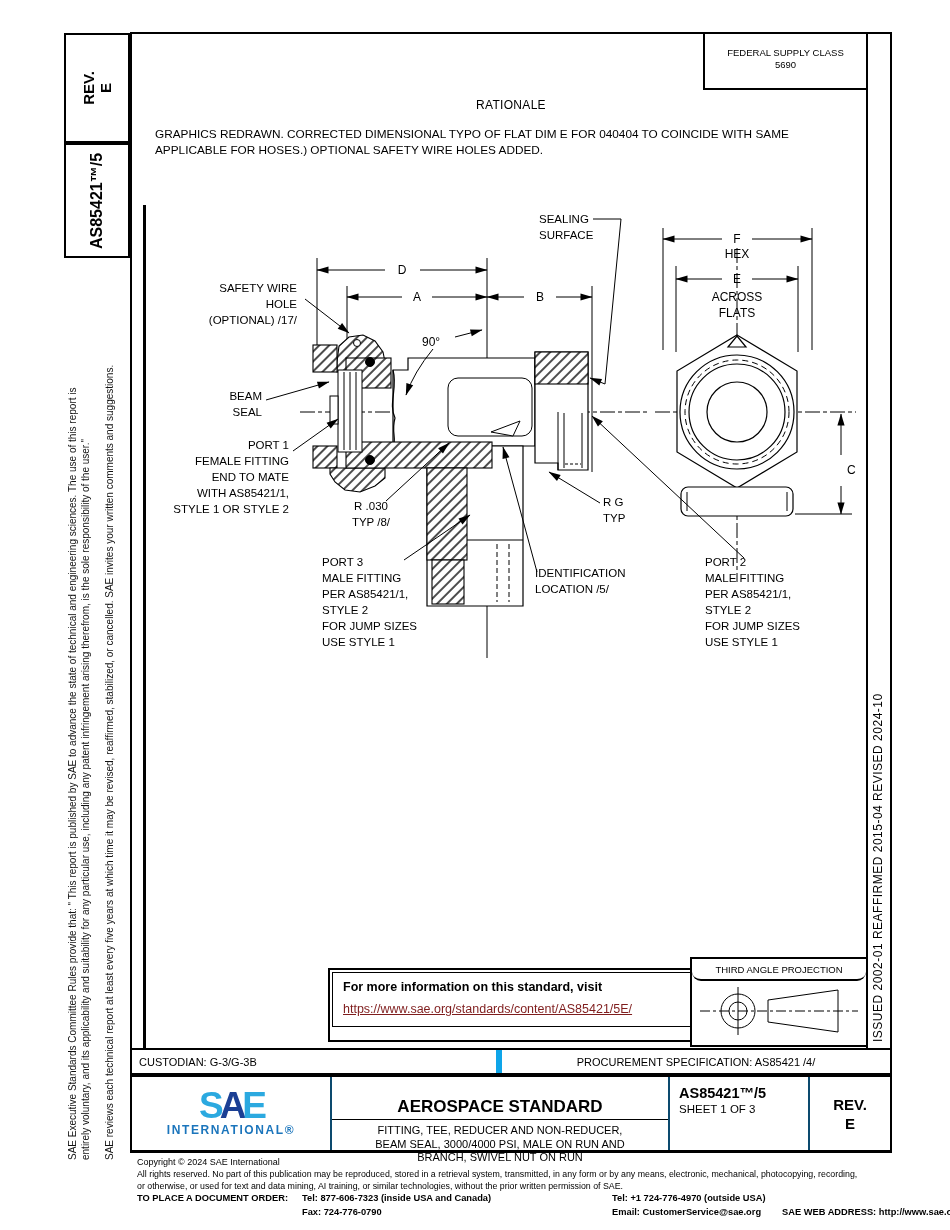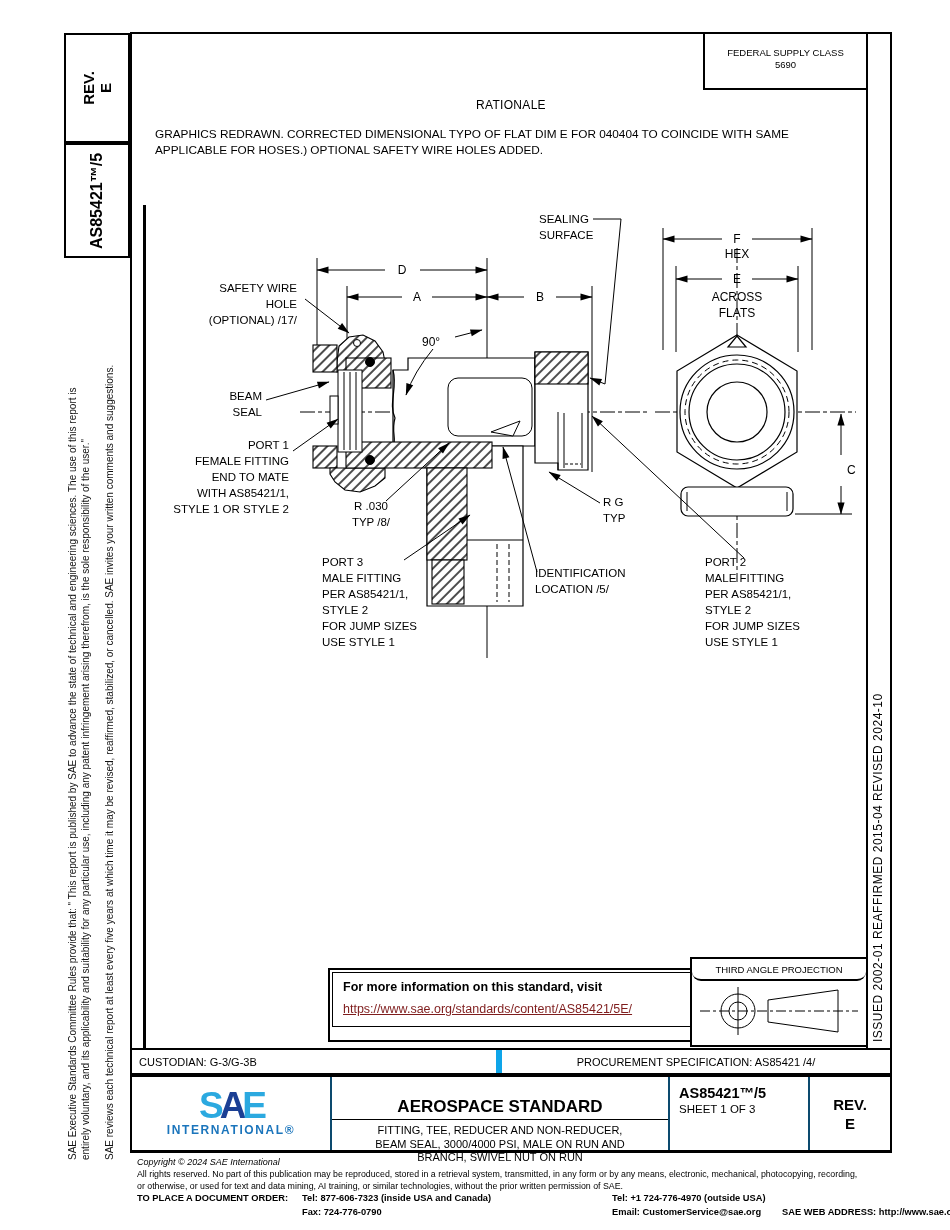--- a/index.html
+++ b/index.html
@@ -299,21 +299,21 @@
     <div class="tb-cell tb-num">
       <div class="tb-num-main">AS85421™/5</div>
       <div class="tb-num-sheet">SHEET 1 OF 3</div>
     </div>
     <div class="tb-cell tb-rev">
       <div>REV.</div>
       <div>E</div>
     </div>
   </div>
 
-  <div class="abs foot" style="left:137px;top:1157px;font-size:9px;font-style:italic;">Copyright © 2024 SAE International</div>
+  <div class="abs foot" style="left:137px;top:1157px;font-size:9px;">Copyright © 2024 SAE International</div>
   <div class="abs foot" style="left:137px;top:1169px;white-space:nowrap;">All rights reserved. No part of this publication may be reproduced, stored in a retrieval system, transmitted, in any form or by any means, electronic, mechanical, photocopying, recording,</div>
   <div class="abs foot" style="left:137px;top:1180.5px;white-space:nowrap;">or otherwise, or used for text and data mining, AI training, or similar technologies, without the prior written permission of SAE.</div>
   <div class="abs foot-b" style="left:137px;top:1193px;">TO PLACE A DOCUMENT ORDER:</div>
   <div class="abs foot-b" style="left:302px;top:1193px;">Tel: 877-606-7323 (inside USA and Canada)</div>
   <div class="abs foot-b" style="left:612px;top:1193px;">Tel: +1 724-776-4970 (outside USA)</div>
   <div class="abs foot-b" style="left:302px;top:1207px;">Fax: 724-776-0790</div>
   <div class="abs foot-b" style="left:612px;top:1207px;">Email: CustomerService@sae.org</div>
   <div class="abs foot-b" style="left:782px;top:1207px;">SAE WEB ADDRESS: http://www.sae.org</div>
 
 </div>

